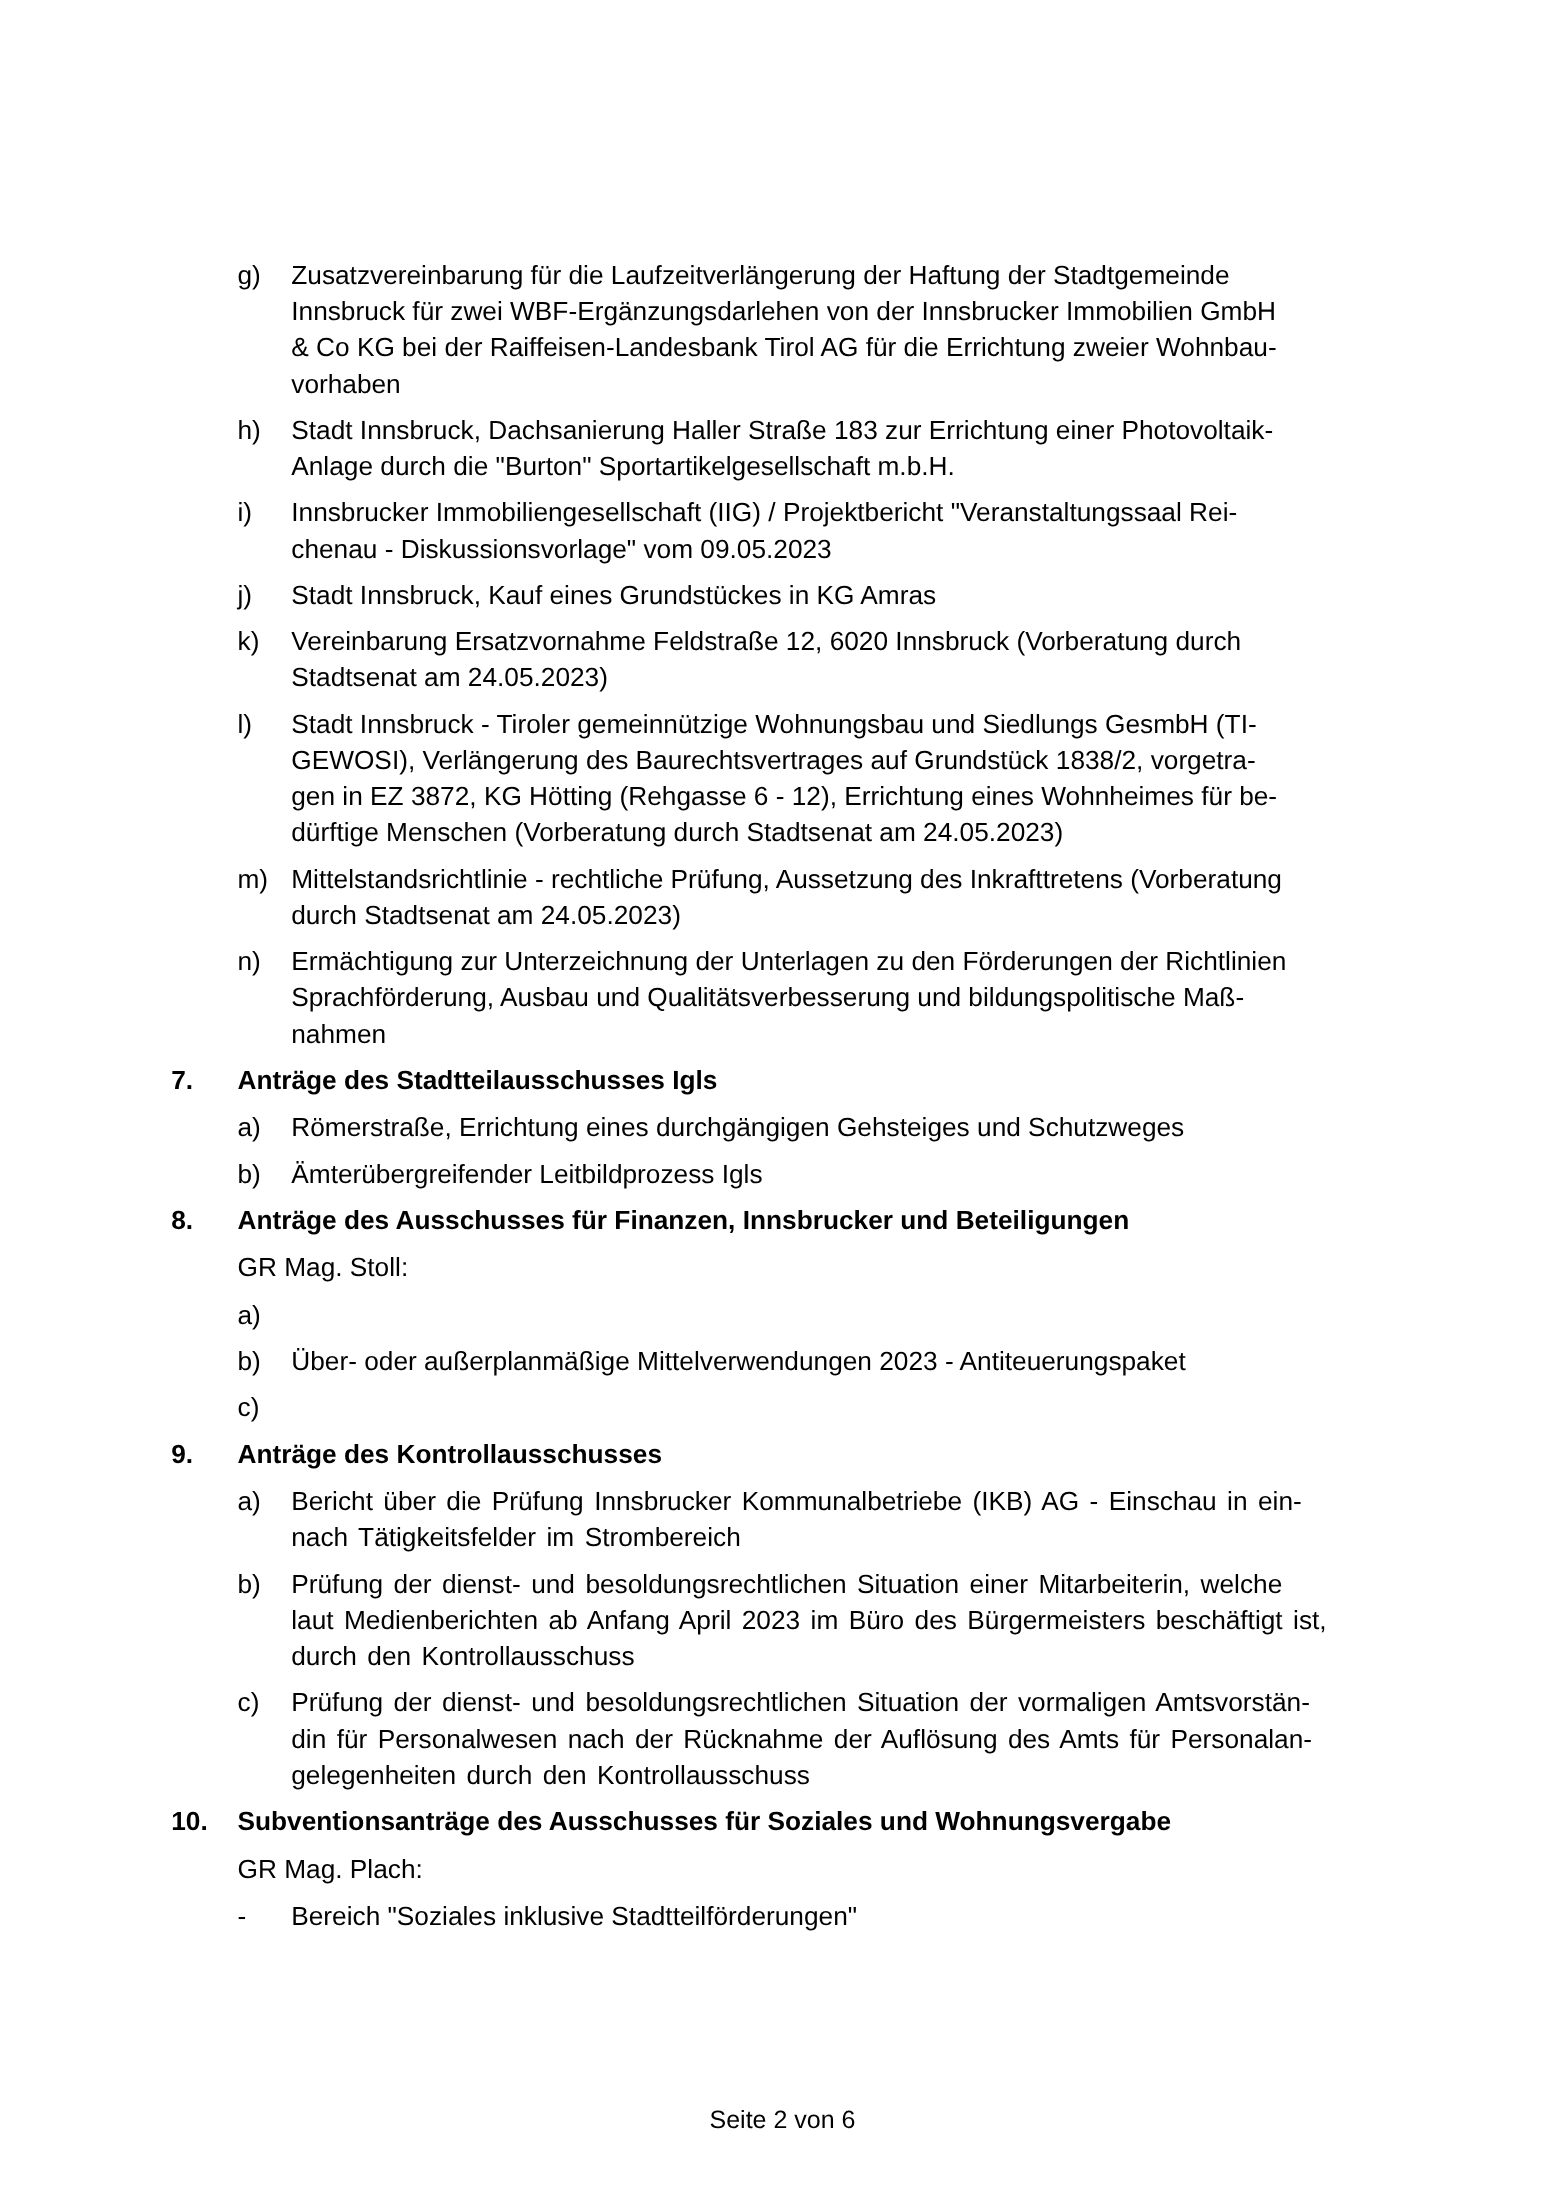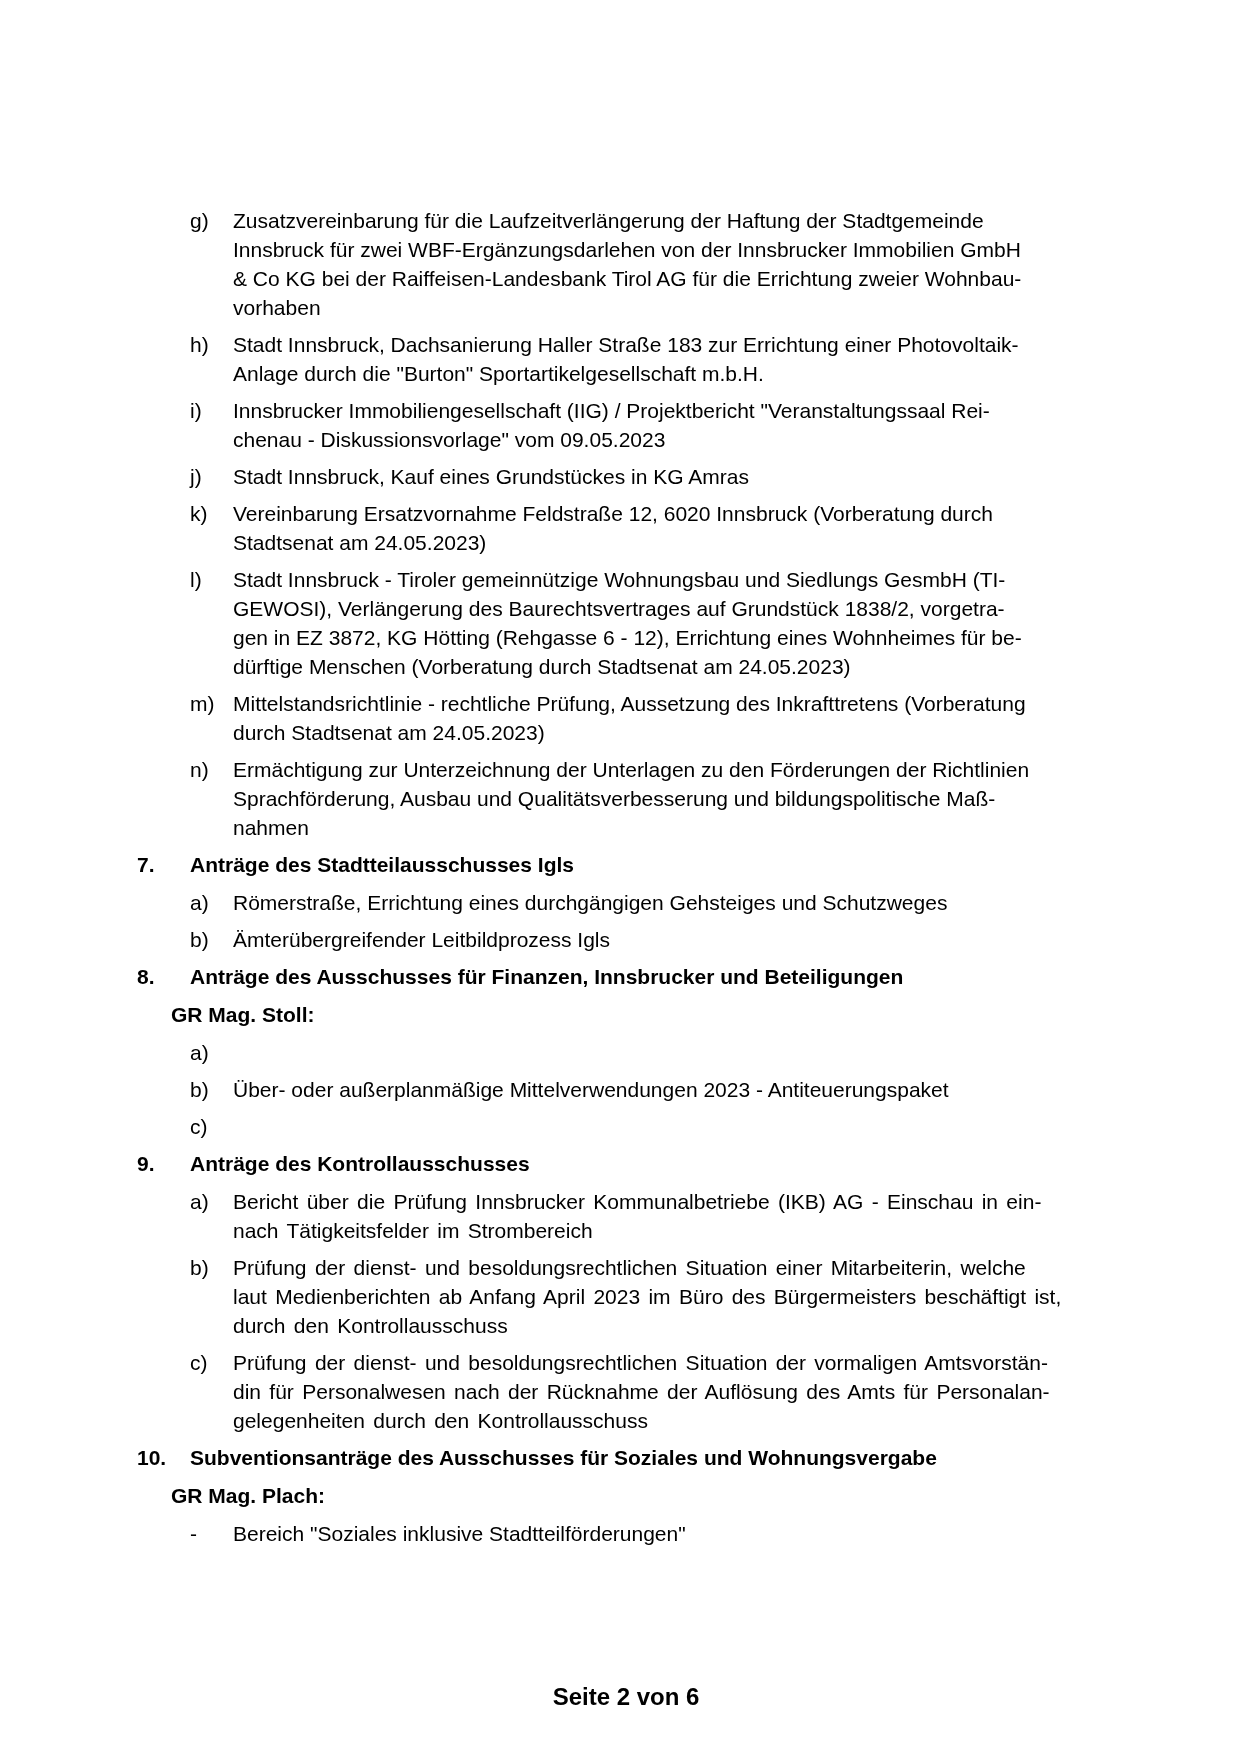--- a/index.html
+++ b/index.html
@@ -20,29 +20,28 @@
   .col-num { width: 53px; flex: 0 0 53px; }
   .col-letter { width: 43px; flex: 0 0 43px; }
   .col-text { flex: 0 0 905px; white-space: pre-line; }
   .jtext { word-spacing: 2.5px; }
   .heading-row { font-weight: 700; margin: 2px 0 9px 0; }
   .heading-row .col-num { text-decoration: none; }
   .heading {
     text-decoration-thickness: 2px;
     text-underline-offset: 5px;
   }
-  .speaker { font-weight: 700; margin: 6px 0 9px 34px; }
+  .speaker { font-weight: 400; margin: 6px 0 9px 53px; }
   .footer {
     position: absolute;
     left: 137px;
     top: 1682px;
     width: 978px;
     text-align: center;
-    font-size: 24px;
-    font-weight: bold;
+    font-size: 20px;
   }
 </style>
 </head>
 <body>
 
 <div class="page">
   <div class="content">
 
     <div class="row para">
       <div class="col-num"></div>

